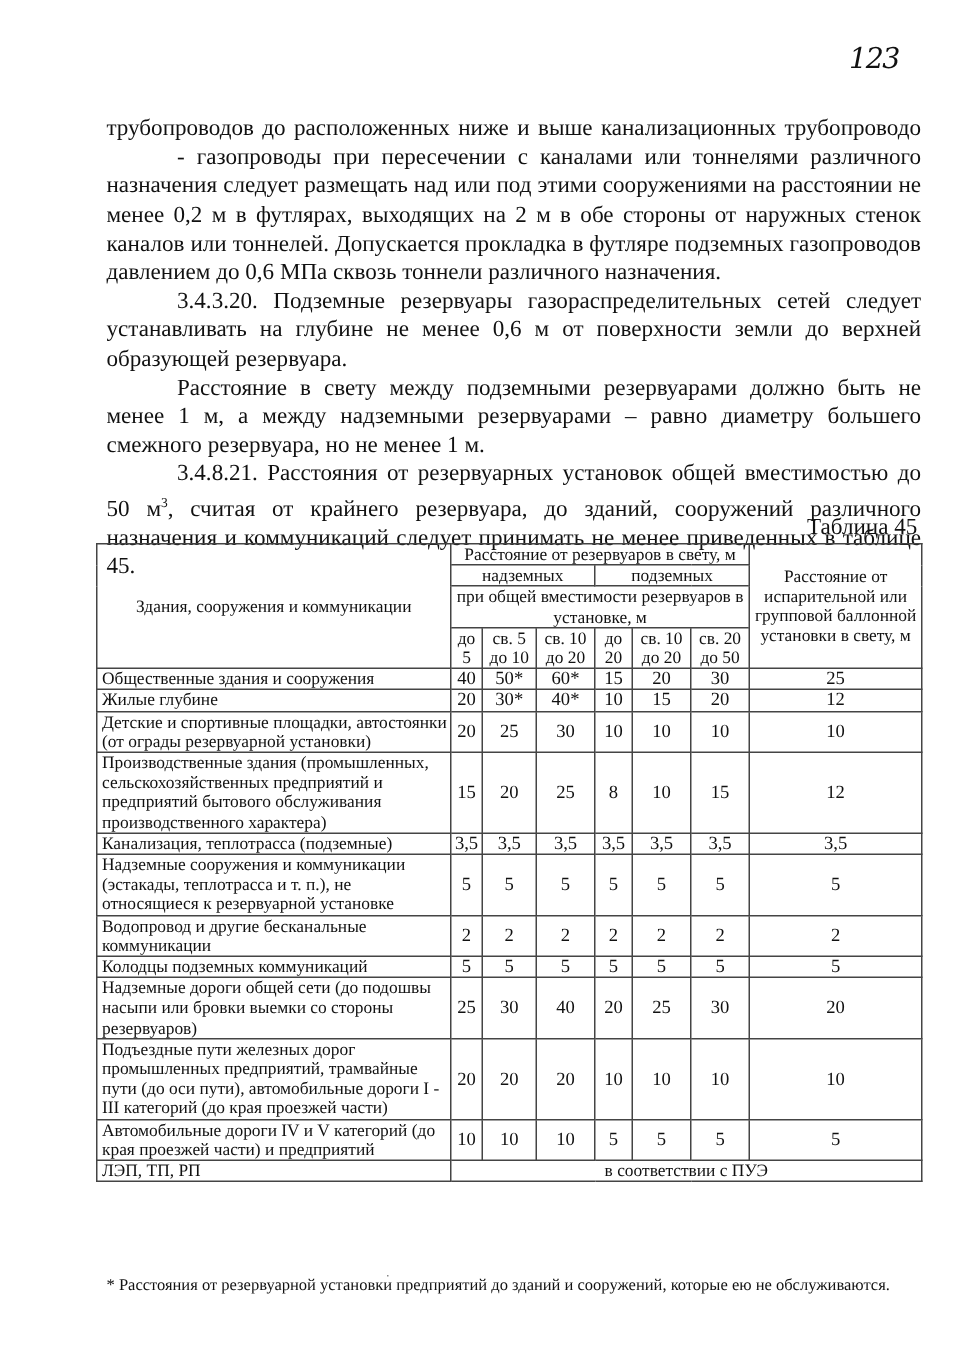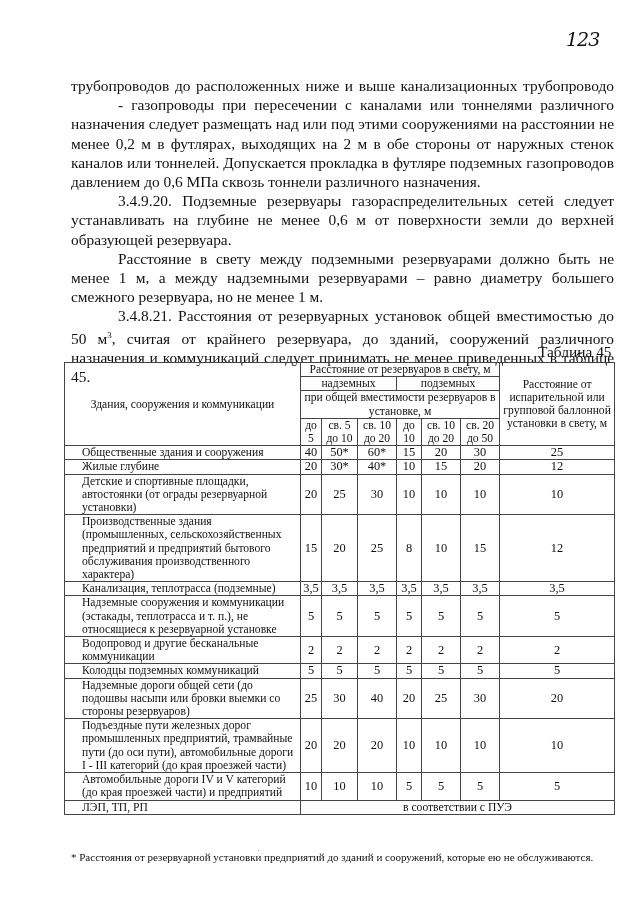--- a/index.html
+++ b/index.html
@@ -8,34 +8,34 @@
   .page-number { position: absolute; left: 566px; top: 28px; font-size: 19px; font-style: italic;
                  font-family: "DejaVu Serif", serif; letter-spacing: -1px; }
   .text { position: absolute; left: 71px; width: 543px; font-size: 15.4px; line-height: 19.2px; }
   .p { margin: 0; text-align: justify; text-align-last: left; }
   .p.ind { text-indent: 47px; }
   .p.just-last { text-align-last: justify; }
   .table-caption { position: absolute; left: 538px; top: 343px; font-size: 15.4px; }
   table { position: absolute; left: 64px; top: 362px; border-collapse: collapse; width: 550px;
           font-size: 11.6px; line-height: 13.2px; table-layout: fixed; }
   td { border: 1px solid #444; padding: 0 2px; text-align: center; vertical-align: middle; }
-  td.lab { text-align: left; vertical-align: middle; padding-left: 17px; }
+  td.lab { text-align: left; vertical-align: middle; padding-left: 3px; }
   td.v { font-size: 12.4px; }
   .footnote { position: absolute; left: 71px; top: 848px; width: 543px; font-size: 11px; line-height: 19.2px; }
   .dot { position: absolute; left: 258px; top: 850px; width: 1px; height: 1px; background: #888; }
 </style>
 </head>
 <body>
 
 <div class="page-number">123</div>
 
 <div class="text" style="top:76px;">
   <p class="p just-last">трубопроводов до расположенных ниже и выше канализационных трубопроводо</p>
   <p class="p ind">- газопроводы при пересечении с каналами или тоннелями различного назначения следует размещать над или под этими сооружениями на расстоянии не менее 0,2 м в футлярах, выходящих на 2 м в обе стороны от наружных стенок каналов или тоннелей. Допускается прокладка в футляре подземных газопроводов давлением до 0,6 МПа сквозь тоннели различного назначения.</p>
-  <p class="p ind">3.4.9.20. Подземные резервуары газораспределительных сетей следует устанавливать на глубине не менее 0,6 м от поверхности земли до верхней образующей резервуара.</p>
+  <p class="p ind">3.4.3.20. Подземные резервуары газораспределительных сетей следует устанавливать на глубине не менее 0,6 м от поверхности земли до верхней образующей резервуара.</p>
   <p class="p ind">Расстояние в свету между подземными резервуарами должно быть не менее 1 м, а между надземными резервуарами – равно диаметру большего смежного резервуара, но не менее 1 м.</p>
   <p class="p ind"><span>3.4.8.21. Расстояния от резервуарных установок общей вместимостью до 50 м</span><sup style="font-size:9px;">3</sup><span>, считая от крайнего резервуара, до зданий, сооружений различного назначения и коммуникаций следует принимать не менее приведенных в таблице 45.</span></p>
 </div>
 
 <div class="table-caption">Таблица 45</div>
 
 <table>
   <colgroup>
     <col style="width:236px">
       <col style="width:21px">
@@ -57,21 +57,21 @@
       <td colspan="3">подземных</td>
     </tr>
     <tr>
       <td colspan="6" rowspan="2">при общей вместимости резервуаров в установке, м</td>
     </tr>
     <tr></tr>
     <tr>
       <td>до 5</td>
       <td>св. 5 до 10</td>
       <td>св. 10 до 20</td>
-      <td>до 10</td>
+      <td>до 20</td>
       <td>св. 10 до 20</td>
       <td>св. 20 до 50</td>
     </tr>
   <tr>
         <td class="lab">Общественные здания и сооружения</td>
         <td class="v">40</td>
         <td class="v">50*</td>
         <td class="v">60*</td>
         <td class="v">15</td>
         <td class="v">20</td>

